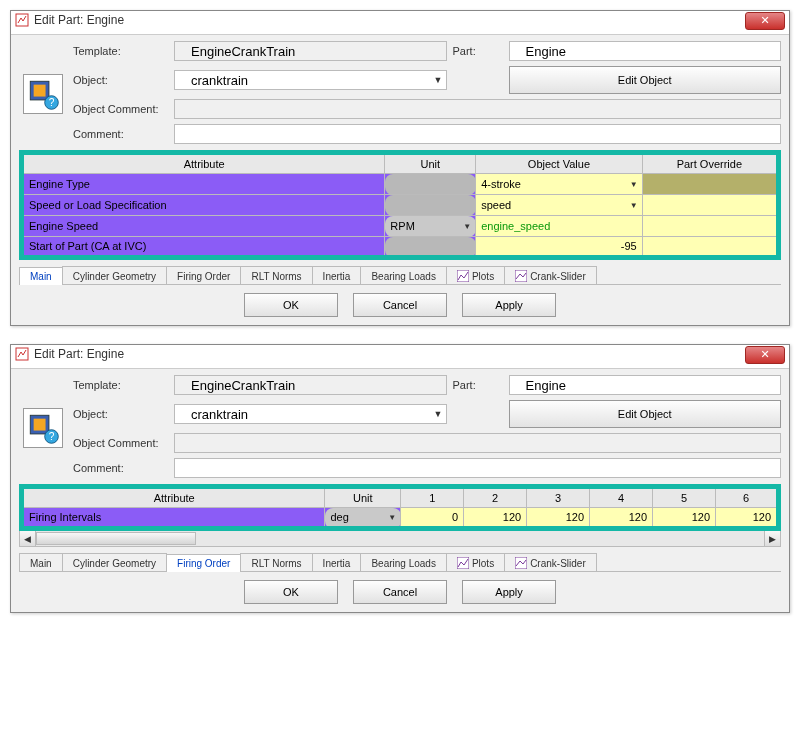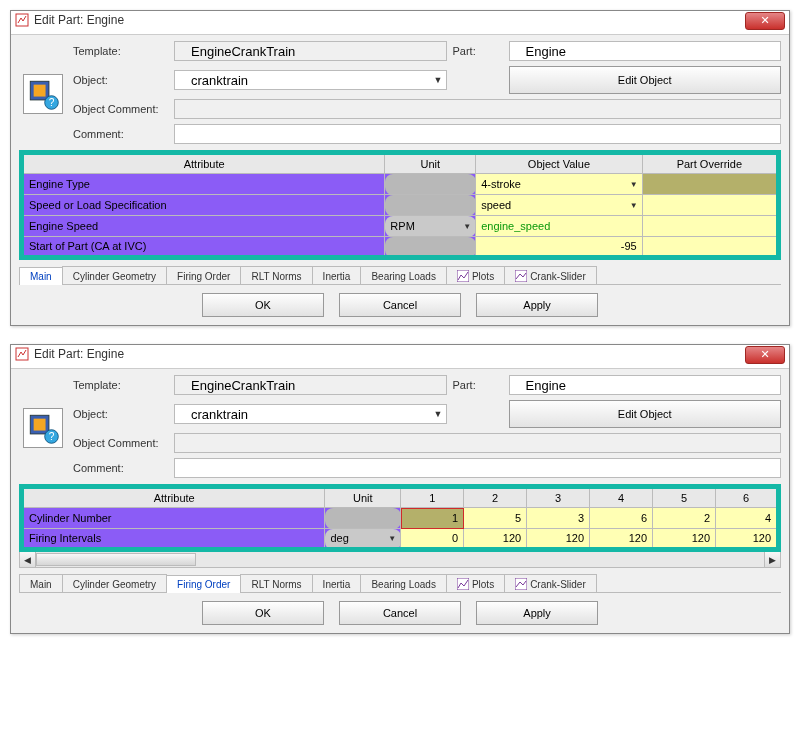--- a/index.html
+++ b/index.html
@@ -184,21 +184,21 @@
     padding-bottom: 3px;
   }
   .tab .tab-icon { width:12px; height:12px; display:inline-block; }
   .btn-row {
     text-align: center;
     margin-top: 8px;
   }
   .dlg-btn {
     border: 1px solid #999;
     background: linear-gradient(#fefefe,#e2e2e2);
-    width: 122px; height: 24px;
+    width: 94px; height: 24px;
     font-family: inherit; font-size: 11px;
     margin: 0 6px;
     cursor: pointer;
   }
 </style>
 </head>
 <body>
 
 <div class="dialog">
   <div class="titlebar">
@@ -386,30 +386,20 @@
           <th>1</th>
           <th>2</th>
           <th>3</th>
           <th>4</th>
           <th>5</th>
           <th>6</th>
         </tr>
       </thead>
       <tbody>
         <tr>
-          <td>Cylinder Number</td>
-          <td class="cell-unit"></td>
-          <td class="cell-override highlighted rt" style="text-align:right;">1</td>
-          <td class="cell-val rt">5</td>
-          <td class="cell-val rt">3</td>
-          <td class="cell-val rt">6</td>
-          <td class="cell-val rt">2</td>
-          <td class="cell-val rt">4</td>
-        </tr>
-        <tr>
           <td>Firing Intervals</td>
           <td class="cell-unit sel select-small"><span>deg</span><span class="arrow">▼</span></td>
           <td class="cell-val rt">0</td>
           <td class="cell-val rt">120</td>
           <td class="cell-val rt">120</td>
           <td class="cell-val rt">120</td>
           <td class="cell-val rt">120</td>
           <td class="cell-val rt">120</td>
         </tr>
       </tbody>

